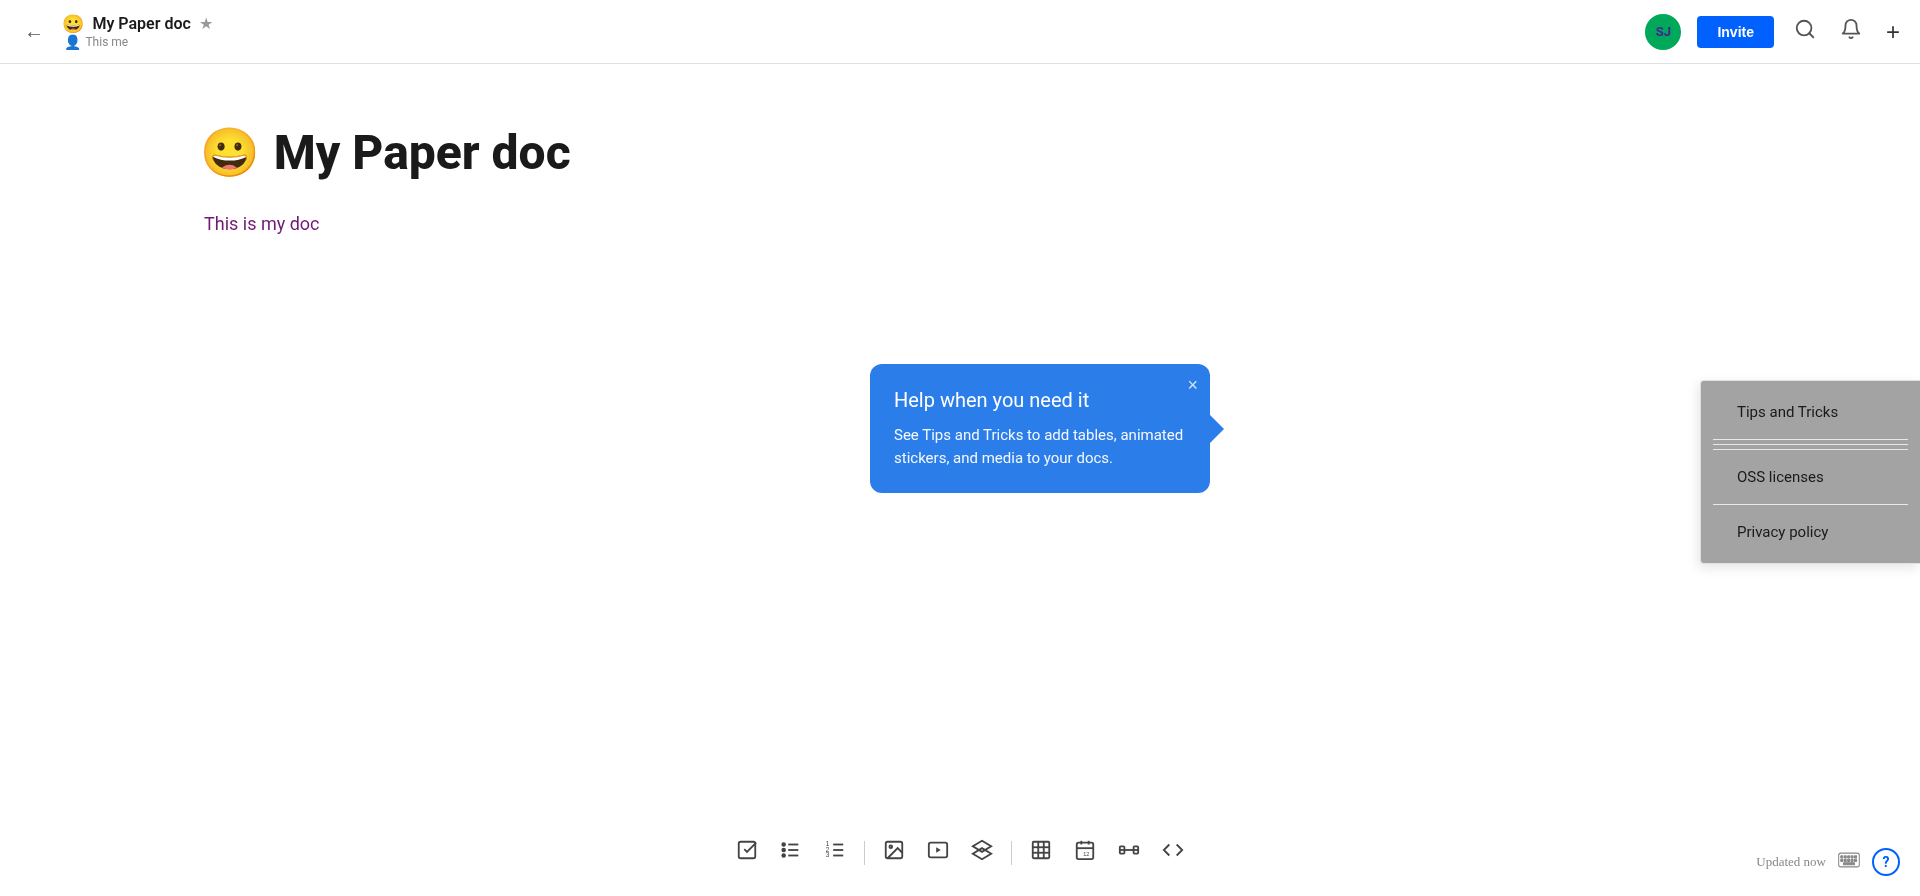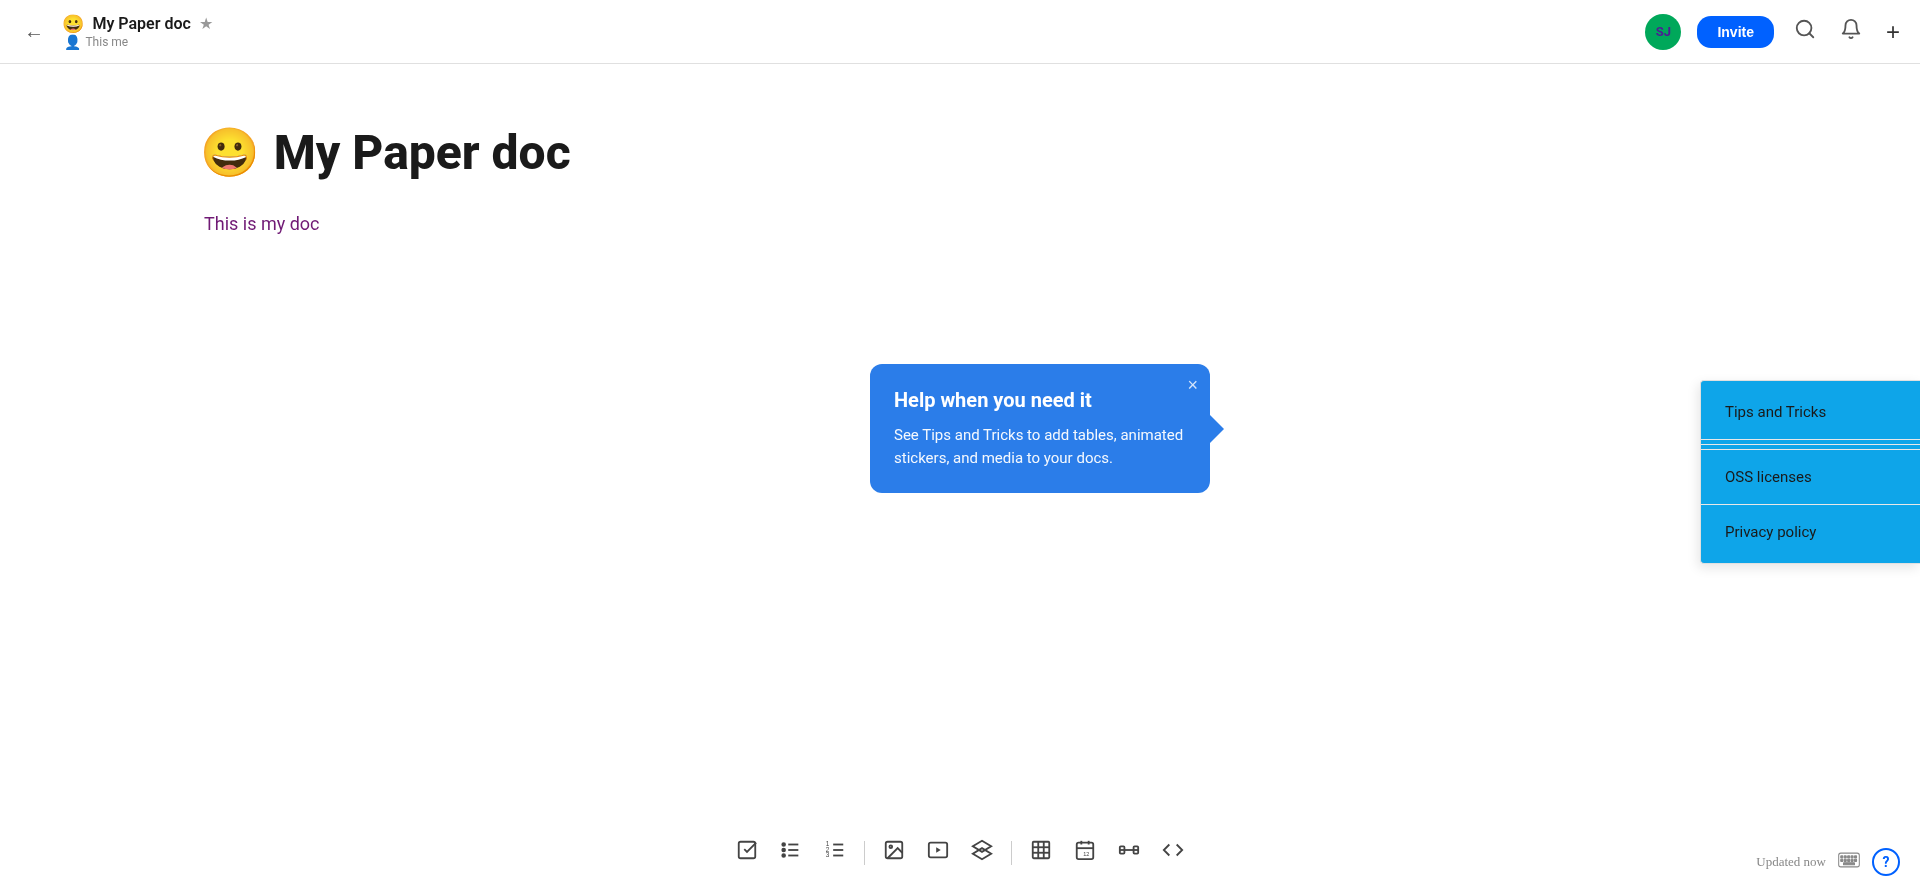--- a/index.html
+++ b/index.html
@@ -82,21 +82,21 @@
       display: flex;
       align-items: center;
       justify-content: center;
       font-size: 13px;
       font-weight: 700;
     }
     .invite-btn {
       background: #0061ff;
       color: #fff;
       border: none;
-      border-radius: 14px;
+      border-radius: 4px;
       padding: 8px 20px;
       font-size: 14px;
       font-weight: 600;
       cursor: pointer;
     }
     .header-icon-btn {
       background: none;
       border: none;
       cursor: pointer;
       font-size: 20px;
@@ -158,42 +158,42 @@
       top: 50%;
       transform: translateY(-50%);
       width: 0;
       height: 0;
       border-top: 14px solid transparent;
       border-bottom: 14px solid transparent;
       border-left: 14px solid #2b7de9;
     }
     .help-popup-title {
       font-size: 20px;
-      font-weight: 700;
+      font-weight: 400;
       margin-bottom: 12px;
     }
     .help-popup-body {
       font-size: 15px;
       line-height: 1.5;
       opacity: 0.95;
     }
 
     
     .dropdown-menu {
       position: absolute;
       top: 380px;
       right: 0;
       width: 220px;
-      background: #0ea5e9;
+      background: #a3a3a3;
       border: 1px solid #e0e0e0;
       border-right: none;
       border-radius: 4px 0 0 4px;
       box-shadow: -2px 4px 12px rgba(0,0,0,0.1);
       z-index: 200;
-      padding: 8px 0;
+      padding: 8px 12px;
     }
     .dropdown-item {
       padding: 14px 24px;
       font-size: 15px;
       color: #1a1a1a;
       cursor: pointer;
     }
     .dropdown-divider {
       border: none;
       border-top: 1px solid #e8e8e8;

